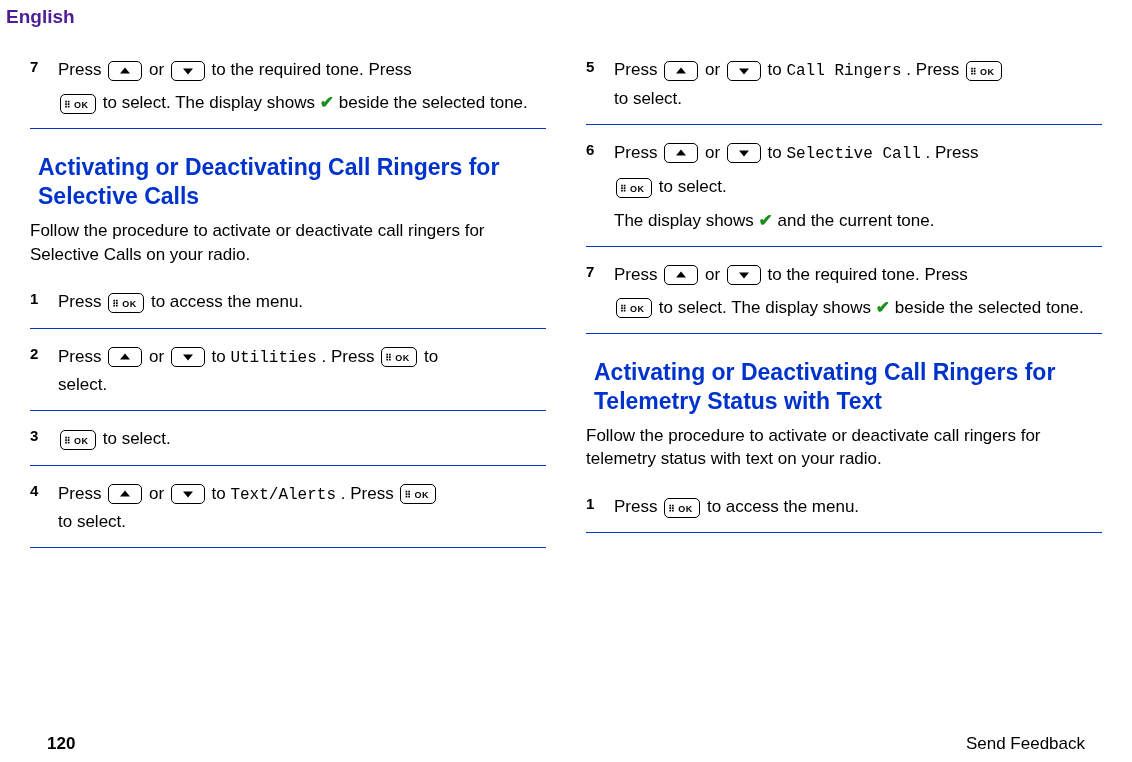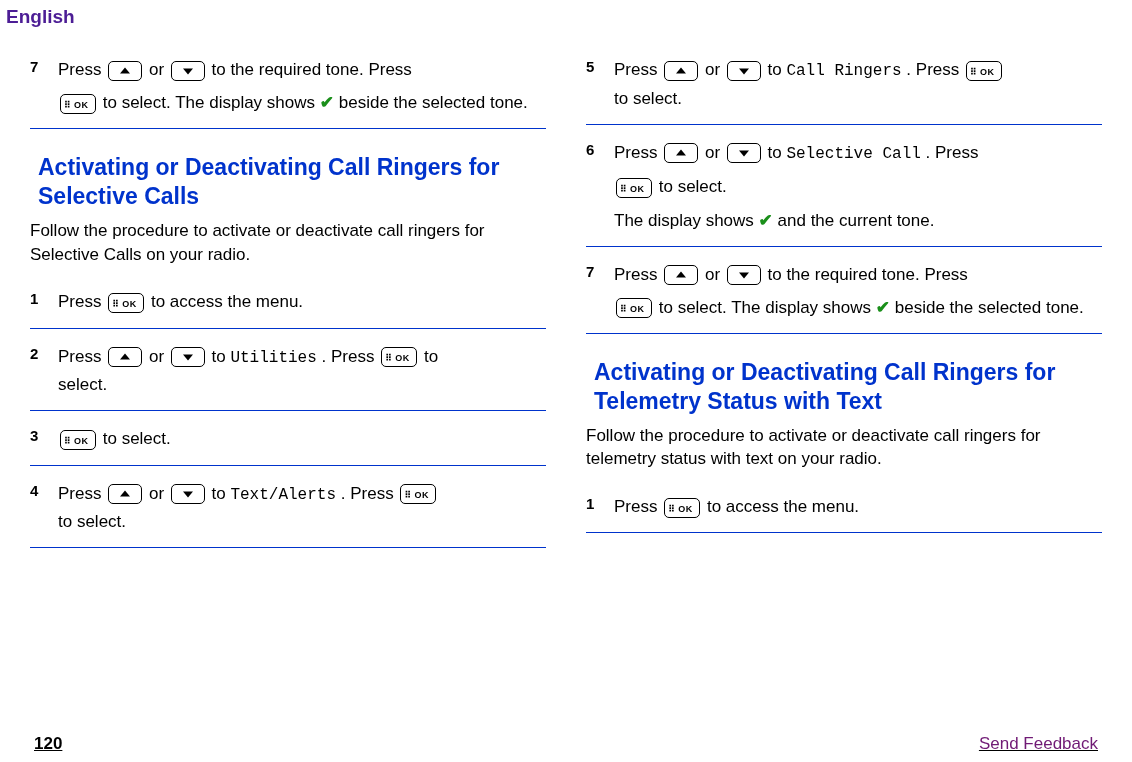--- a/index.html
+++ b/index.html
@@ -106,26 +106,25 @@
   .check {
     color: #1a8f1a;
     font-weight: bold;
   }
   .footer {
     position: absolute;
     bottom: 8px;
     left: 0; right: 0;
     display: flex;
     justify-content: space-between;
-    padding: 0 34px;
+    padding: 0 47px;
     font-size: 17px;
-    text-decoration: underline;
   }
   .page-num { color: #000; font-weight: bold;}
-  .feedback { color: #701a75; cursor: pointer; text-align: right;}
+  .feedback { color: #000000; cursor: pointer; text-align: right;}
 </style>
 </head>
 <body>
 
 <div class="header">English</div>
 
 <div class="columns">
 
   <div class="col">
 

